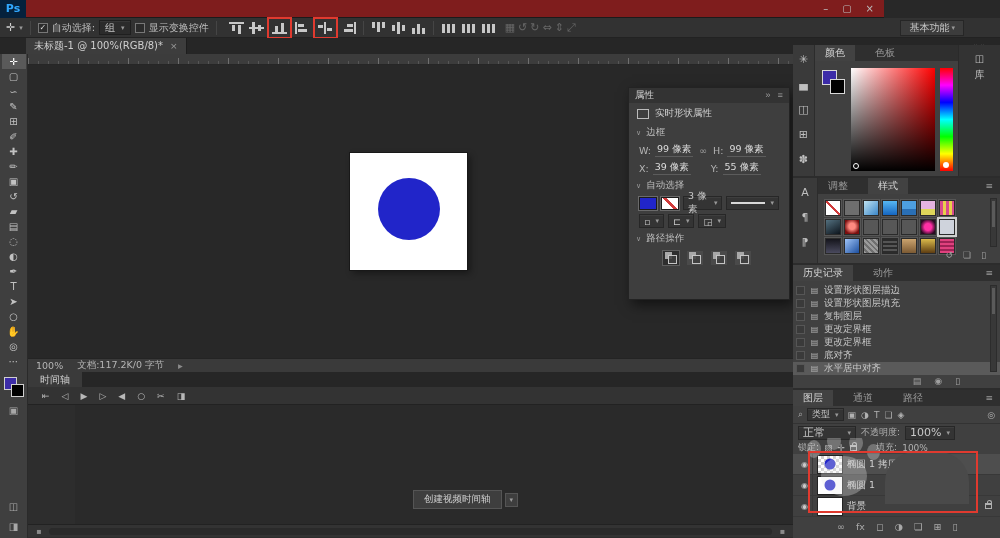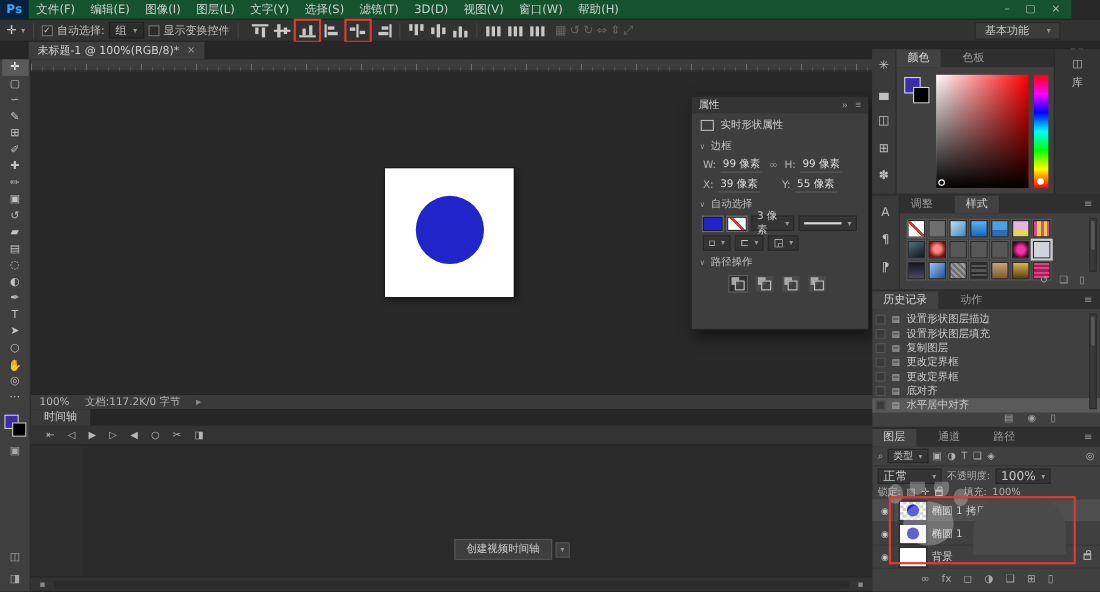--- a/index.html
+++ b/index.html
@@ -1,21 +1,21 @@
 <!DOCTYPE html>
 <html><head>
 <meta charset="utf-8">
 <style>
   *{margin:0;padding:0;box-sizing:border-box;}
   html,body{background:#111;}
   .app{position:relative;width:1000px;height:538px;background:#282828;
        font-family:"DejaVu Sans","Liberation Sans",sans-serif;font-size:11px;color:#c6c6c6;
        overflow:hidden;user-select:none;}
   
-  .menubar{position:absolute;left:0;top:0;width:974px;height:18px;background:#14532d;
+  .menubar{position:absolute;left:0;top:0;width:884px;height:18px;background:#7f1d1d;
            border-bottom:1px solid #1b1b1b;display:flex;align-items:center;}
   .ps-logo{width:26px;height:18px;background:#05213c;color:#31a8ff;font-weight:bold;
            display:flex;align-items:center;justify-content:center;font-size:11px;}
   .menu-items{display:flex;height:100%;align-items:center;}
   .menu-item{padding:0 7px;font-size:10.5px;color:#cfcfcf;line-height:18px;cursor:default;}
   .win-controls{margin-left:auto;display:flex;gap:14px;padding-right:10px;color:#bbb;font-size:10px;}
   .win-controls span{cursor:default;}
   
   .optionsbar{position:absolute;left:0;top:18px;width:1000px;height:20px;background:#323232;
               border-bottom:1px solid #222;display:flex;align-items:center;gap:4px;padding:0 6px;}
@@ -44,21 +44,21 @@
   .ai-al-right {background-image:linear-gradient(#c8c8c8,#c8c8c8),linear-gradient(#c8c8c8,#c8c8c8),linear-gradient(#c8c8c8,#c8c8c8);
                 background-size:2px 12px,6px 3px,9px 3px;background-position:13px 0,6px 2px,3px 7px;}
   .ai-dist-top {background-image:linear-gradient(#c8c8c8,#c8c8c8),linear-gradient(#c8c8c8,#c8c8c8),linear-gradient(#c8c8c8,#c8c8c8);
                 background-size:3px 6px,3px 10px,3px 6px;background-position:1px 0,6px 0,11px 0;}
   .ai-dist-vcenter{background-image:linear-gradient(#c8c8c8,#c8c8c8),linear-gradient(#c8c8c8,#c8c8c8),linear-gradient(#c8c8c8,#c8c8c8);
                 background-size:3px 6px,3px 12px,3px 6px;background-position:1px 3px,6px 0,11px 3px;}
   .ai-dist-bottom{background-image:linear-gradient(#c8c8c8,#c8c8c8),linear-gradient(#c8c8c8,#c8c8c8),linear-gradient(#c8c8c8,#c8c8c8);
                 background-size:3px 6px,3px 10px,3px 6px;background-position:1px 6px,6px 2px,11px 6px;}
   .ai-dist-left,.ai-dist-hcenter,.ai-dist-right{background-image:linear-gradient(#c8c8c8,#c8c8c8),linear-gradient(#c8c8c8,#c8c8c8),linear-gradient(#c8c8c8,#c8c8c8);
                 background-size:3px 9px,3px 9px,3px 9px;background-position:1px 2px,6px 2px,11px 2px;}
-  .ws-btn{margin-left:auto;display:flex;align-items:center;gap:16px;background:#3c3c3c;
+  .ws-btn{margin-left:auto;display:flex;align-items:center;gap:2px;background:#3c3c3c;
           border:1px solid #262626;padding:1px 8px;height:16px;font-size:10px;margin-right:30px;}
   
   .tabbar{position:absolute;left:0;top:38px;width:1000px;height:16px;background:#262626;display:flex;}
   .doc-tab{margin-left:26px;background:#3d3d3d;border-right:1px solid #1d1d1d;display:flex;
            align-items:center;gap:7px;padding:0 8px;font-size:10px;color:#cfcfcf;height:16px;}
   .doc-close{color:#9a9a9a;font-size:9px;}
   .dock-collapse{margin-left:auto;margin-right:14px;color:#8a8a8a;font-size:9px;line-height:16px;}
   
   .left-toolbar{position:absolute;left:0;top:54px;width:28px;height:484px;background:#3f3f3f;
                 border-right:1px solid #2a2a2a;display:flex;flex-direction:column;align-items:center;}
@@ -188,33 +188,20 @@
            border-radius:30px 30px 0 0;}
   .wm-text{position:absolute;left:2px;top:38px;font-size:24px;color:rgba(255,255,255,.85);letter-spacing:1px;}
 </style>
 </head>
 <body>
 
 <div class="app">
 
   <div class="menubar">
     <div class="ps-logo">Ps</div>
-    <div class="menu-items">
-        <div class="menu-item">文件(F)</div>
-        <div class="menu-item">编辑(E)</div>
-        <div class="menu-item">图像(I)</div>
-        <div class="menu-item">图层(L)</div>
-        <div class="menu-item">文字(Y)</div>
-        <div class="menu-item">选择(S)</div>
-        <div class="menu-item">滤镜(T)</div>
-        <div class="menu-item">3D(D)</div>
-        <div class="menu-item">视图(V)</div>
-        <div class="menu-item">窗口(W)</div>
-        <div class="menu-item">帮助(H)</div>
-      </div>
     <div class="win-controls">
       <span>–</span>
       <span>▢</span>
       <span>×</span>
     </div>
   </div>
 
   <div class="optionsbar">
     <span class="ob-glyph">✛</span>
     <span class="caret">▾</span>

